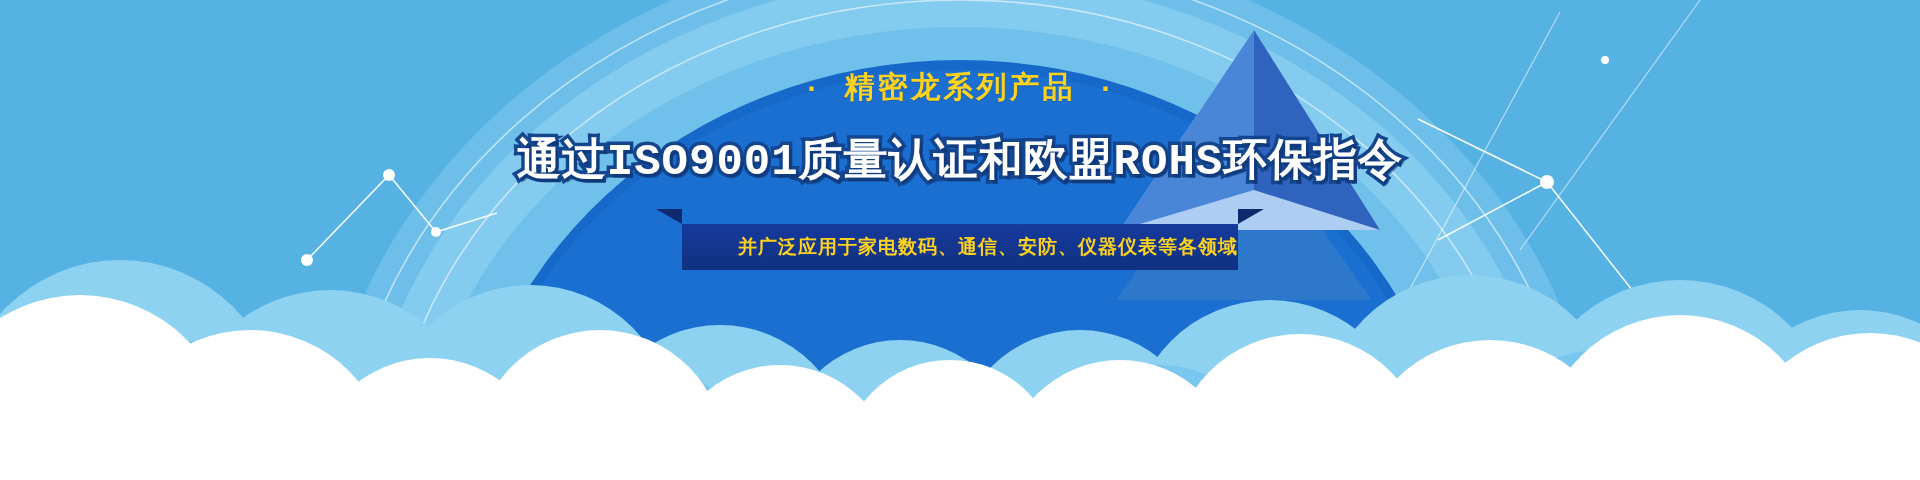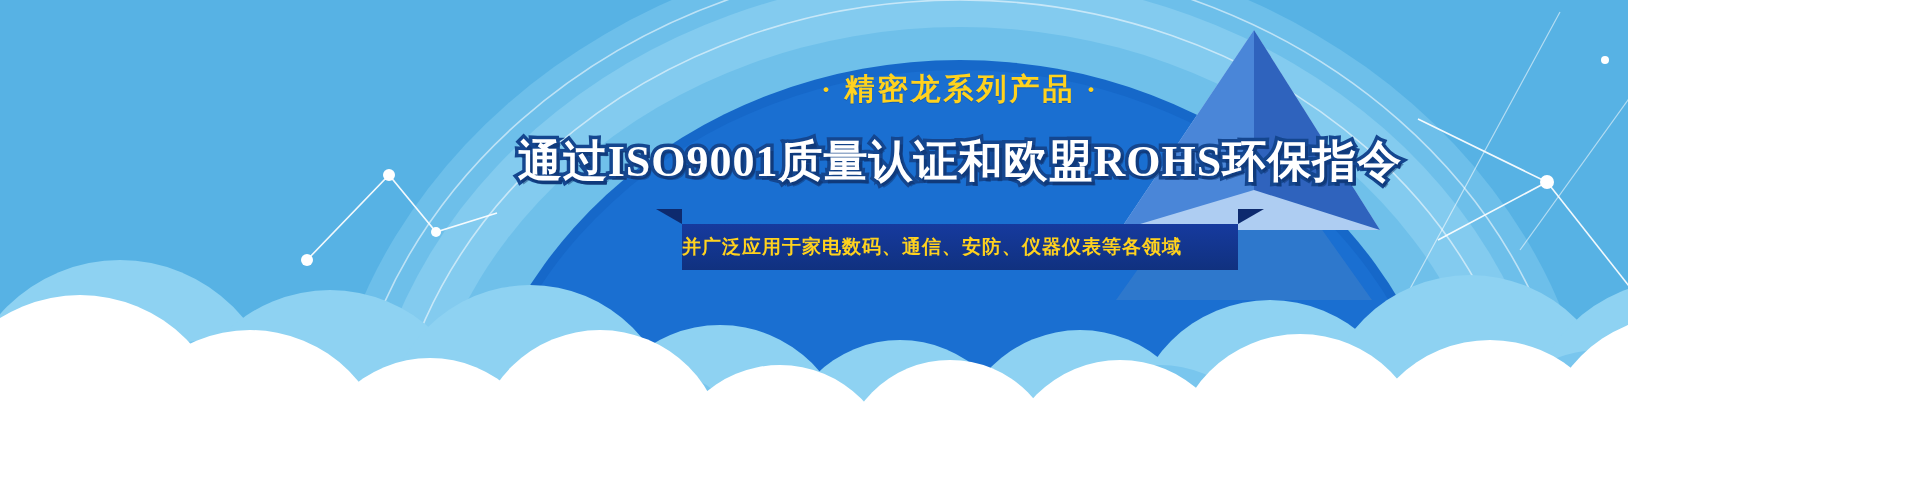--- a/index.html
+++ b/index.html
@@ -1,22 +1,22 @@
 <!DOCTYPE html>
 <html><head>
 <meta charset="utf-8">
 <title>Banner</title>
 <style>
   html,body{margin:0;padding:0;background:#fff;}
   #stage{
     position:relative;
-    width:1628px;height:480px;
+    width:1920px;height:480px;
     overflow:hidden;
     background:#57b2e4;
-    font-family:Liberation Serif, serif;
+    font-family:Liberation Mono, monospace;
   }
   .layer{position:absolute;top:0;left:0;width:1920px;height:480px;}
   svg.layer{display:block;}
 
   
   #textblock{
     position:absolute;left:0;top:0;width:1920px;height:480px;
     display:flex;flex-direction:column;align-items:center;
     z-index:40;pointer-events:none;
   }
@@ -41,21 +41,21 @@
     -webkit-text-stroke:7px #14468f;
     paint-order:stroke fill;
     text-shadow:
        0 0 0 #14468f,
        3px 4px 0 rgba(10,45,100,.45);
   }
   #ribbon{
     position:relative;
     margin-top:38px;
     width:556px;height:46px;
-    display:flex;align-items:center;justify-content:flex-start;
+    display:flex;align-items:center;justify-content:flex-end;
   }
   #ribbon .band{
     position:absolute;inset:0;
     background:#16379B;
     background:linear-gradient(180deg,#163a9e 0%,#10317f 100%);
   }
   #ribbon .tail-l,#ribbon .tail-r{
     position:absolute;top:-15px;width:26px;height:15px;
   }
   #ribbon .tail-l{left:-26px;}

